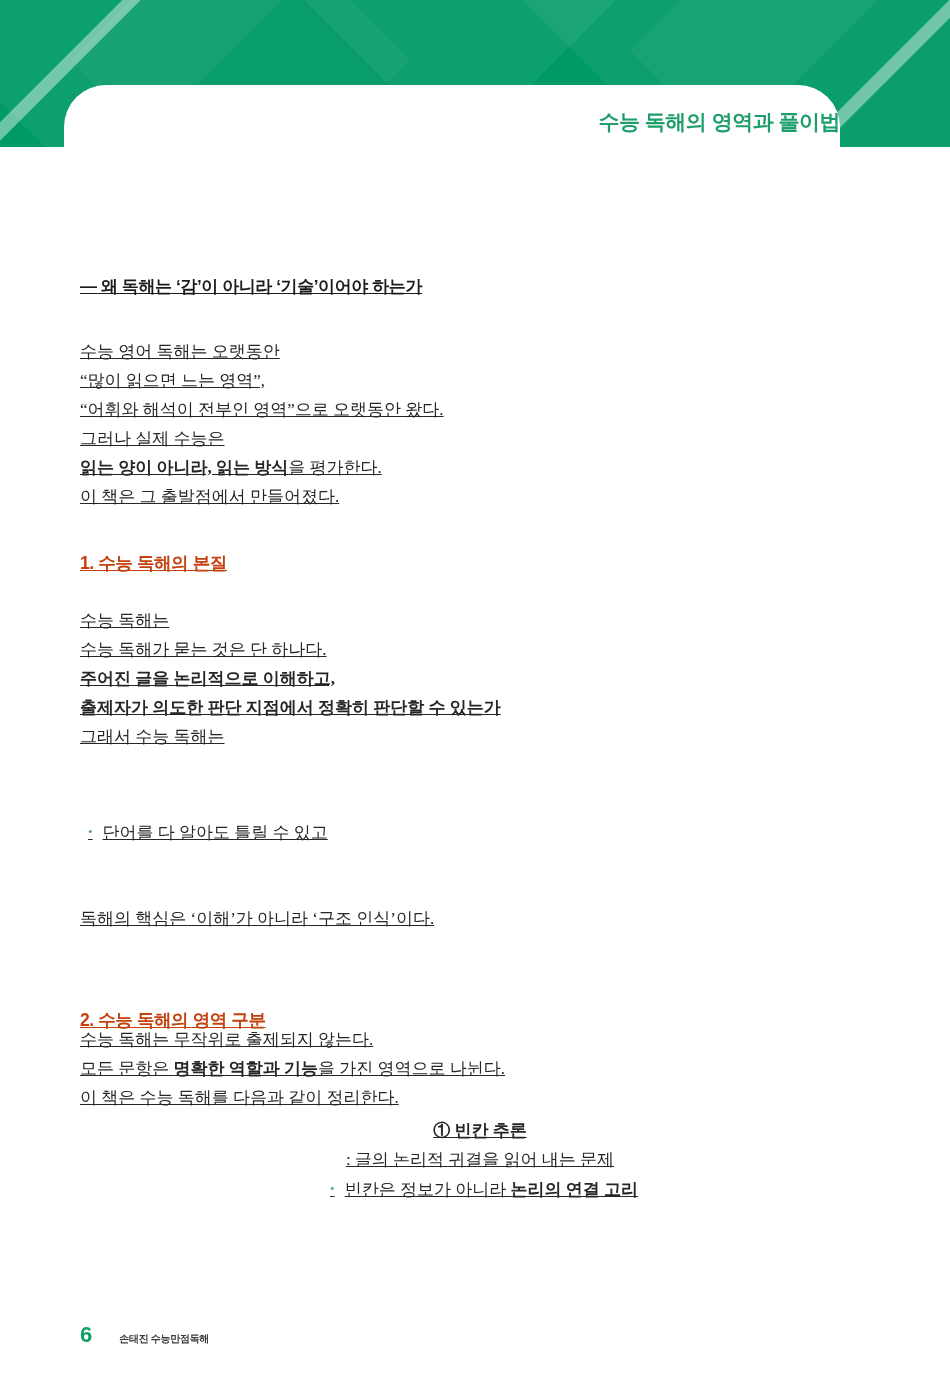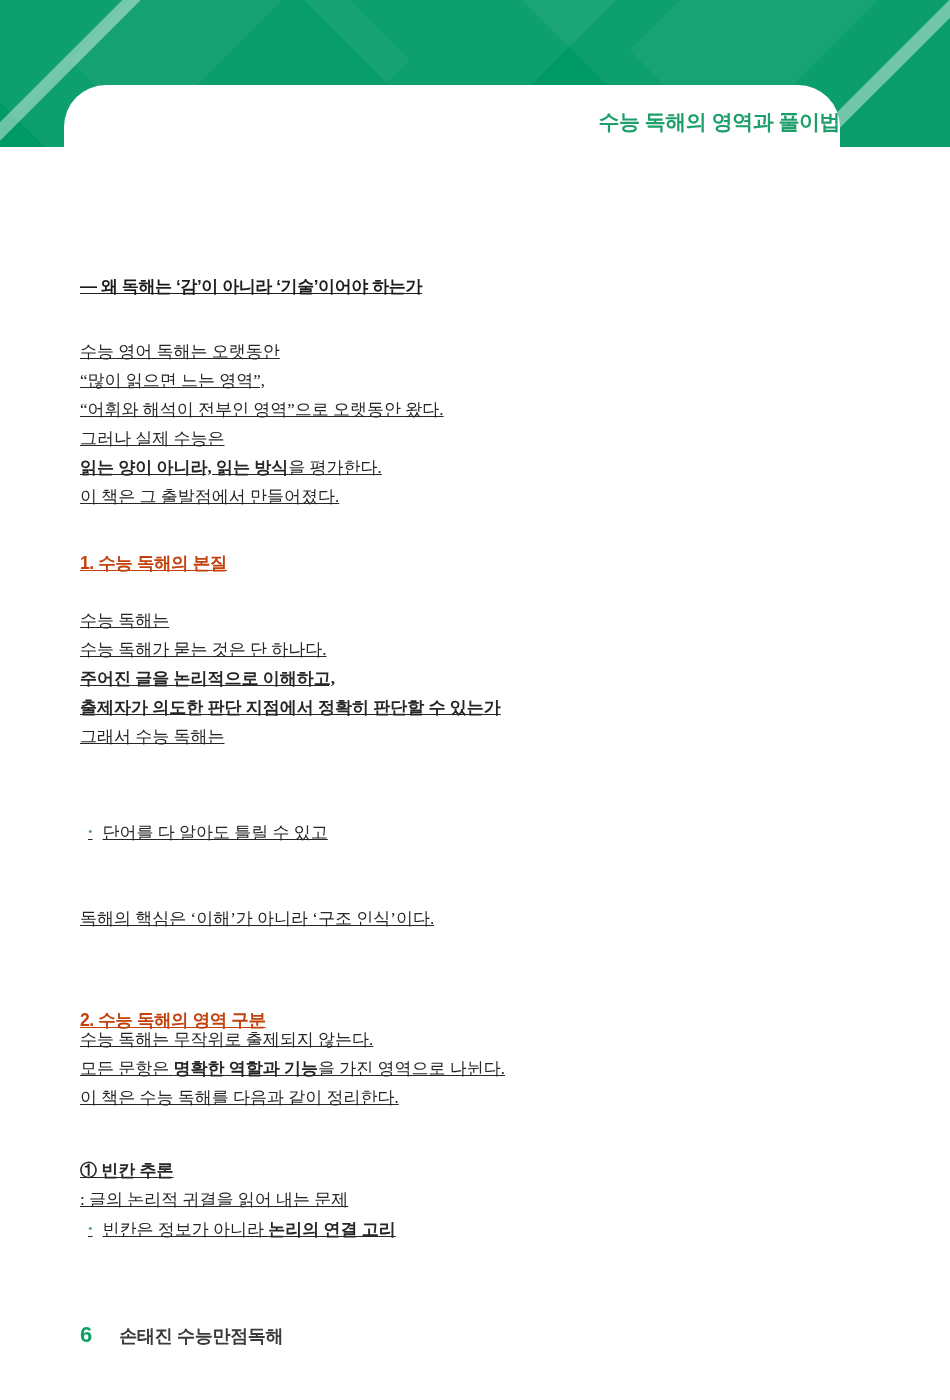--- a/index.html
+++ b/index.html
@@ -68,41 +68,41 @@
   .para{
     font-family:"Liberation Serif","DejaVu Serif",serif;
     font-size:17px;line-height:29px;
     color:#262626;
   }
   .p1{top:337px;}
   .p2{top:606px;}
   .p-bul{top:817px;line-height:30px;}
   .p3{top:904px;}
   .p4{top:1025px;}
-  .p5{top:1156px;}
+  .p5{top:1116px;text-align:center;}
   .line{margin:0;}
   .line .b{font-weight:700;}
   .line.has-bullet{padding-left:8px;}
   .blt{
     color:#55a07d;
     font-size:13px;
     margin-right:10px;
     vertical-align:2px;
   }
 
   
   .footer{
     position:absolute;left:80px;top:1322px;
     display:flex;align-items:baseline;gap:27px;
   }
   .pagenum{
     font-size:22px;font-weight:700;color:#0f9e63;
   }
   .booktitle{
-    font-size:18px;font-weight:700;color:#3a3a3a;letter-spacing:-0.3px;
+    font-size:10px;font-weight:700;color:#3a3a3a;letter-spacing:-0.3px;
   }
 </style>
 </head>
 <body>
 
 <div class="page">
 
   <div class="banner">
     <div class="dmd d1"></div>
     <div class="dmd d2"></div>

